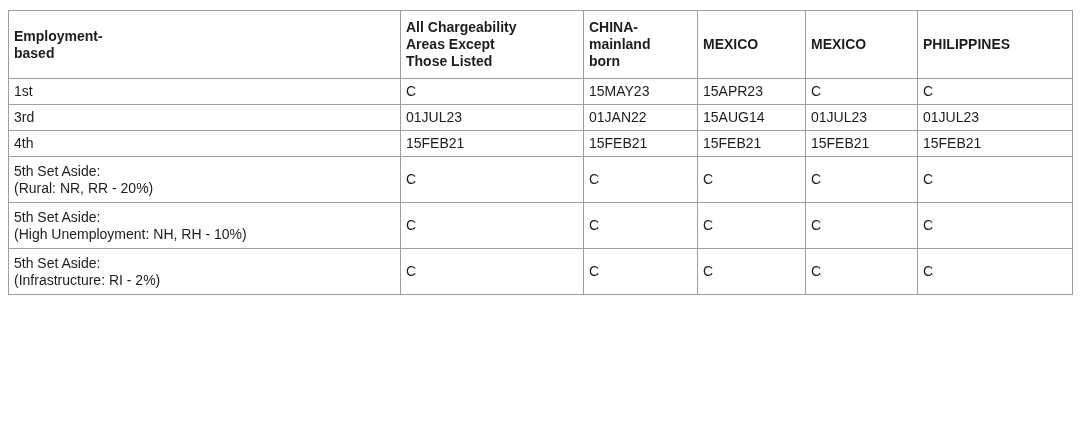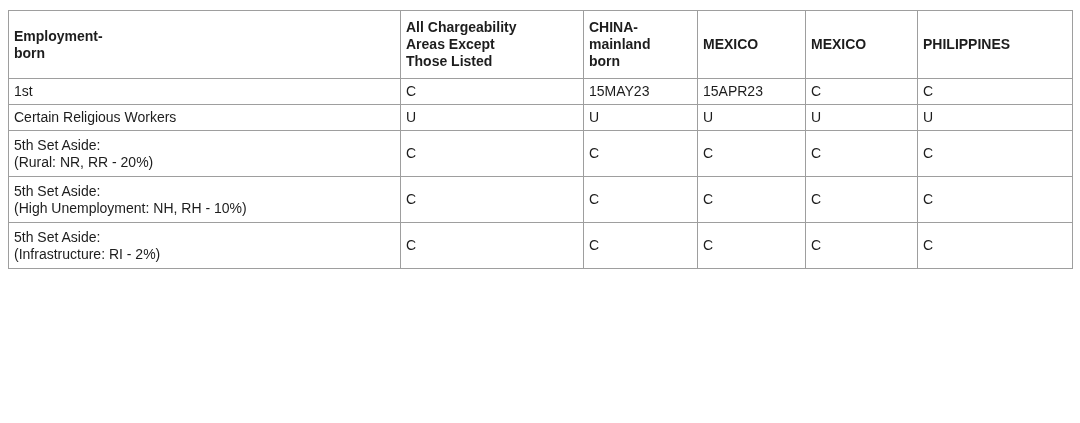--- a/index.html
+++ b/index.html
@@ -44,21 +44,21 @@
     <col style="width:392px">
     <col style="width:183px">
     <col style="width:114px">
     <col style="width:108px">
     <col style="width:112px">
     <col style="width:155px">
   </colgroup>
   <thead>
     <tr>
       <th>Employment-
-born</th>
+based</th>
       <th>All Chargeability
 Areas Except
 Those Listed</th>
       <th>CHINA-
 mainland
 born</th>
       <th>MEXICO</th>
       <th>MEXICO</th>
       <th>PHILIPPINES</th>
     </tr>
@@ -66,26 +66,34 @@
   <tbody>
     <tr class="single">
       <td>1st</td>
       <td>C</td>
       <td>15MAY23</td>
       <td>15APR23</td>
       <td>C</td>
       <td>C</td>
     </tr>
     <tr class="single">
-      <td>Certain Religious Workers</td>
-      <td>U</td>
-      <td>U</td>
-      <td>U</td>
-      <td>U</td>
-      <td>U</td>
+      <td>3rd</td>
+      <td>01JUL23</td>
+      <td>01JAN22</td>
+      <td>15AUG14</td>
+      <td>01JUL23</td>
+      <td>01JUL23</td>
+    </tr>
+    <tr class="single">
+      <td>4th</td>
+      <td>15FEB21</td>
+      <td>15FEB21</td>
+      <td>15FEB21</td>
+      <td>15FEB21</td>
+      <td>15FEB21</td>
     </tr>
     <tr class="double">
       <td>5th Set Aside:
 (Rural: NR, RR - 20%)</td>
       <td>C</td>
       <td>C</td>
       <td>C</td>
       <td>C</td>
       <td>C</td>
     </tr>

